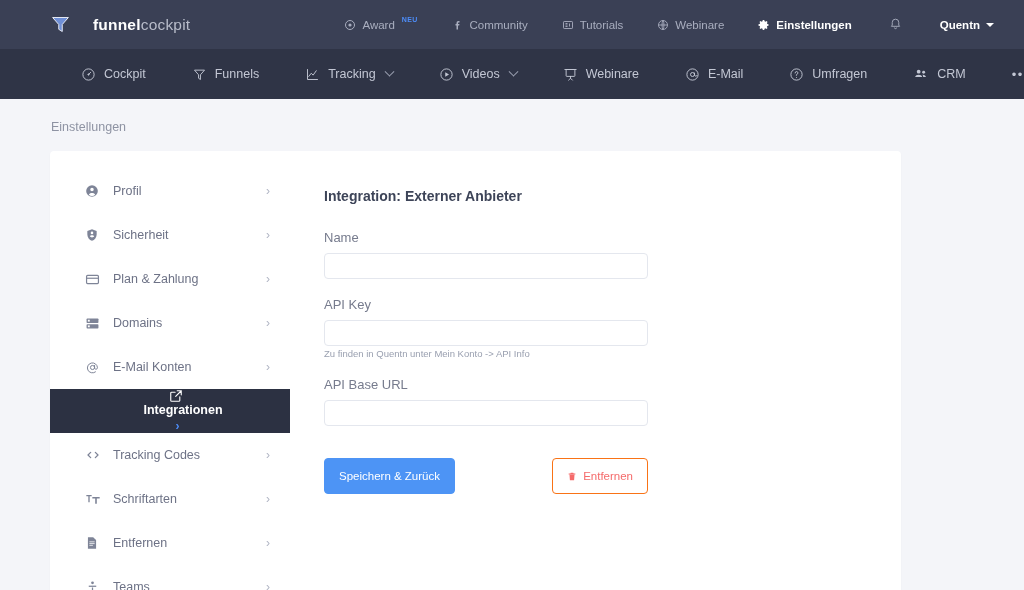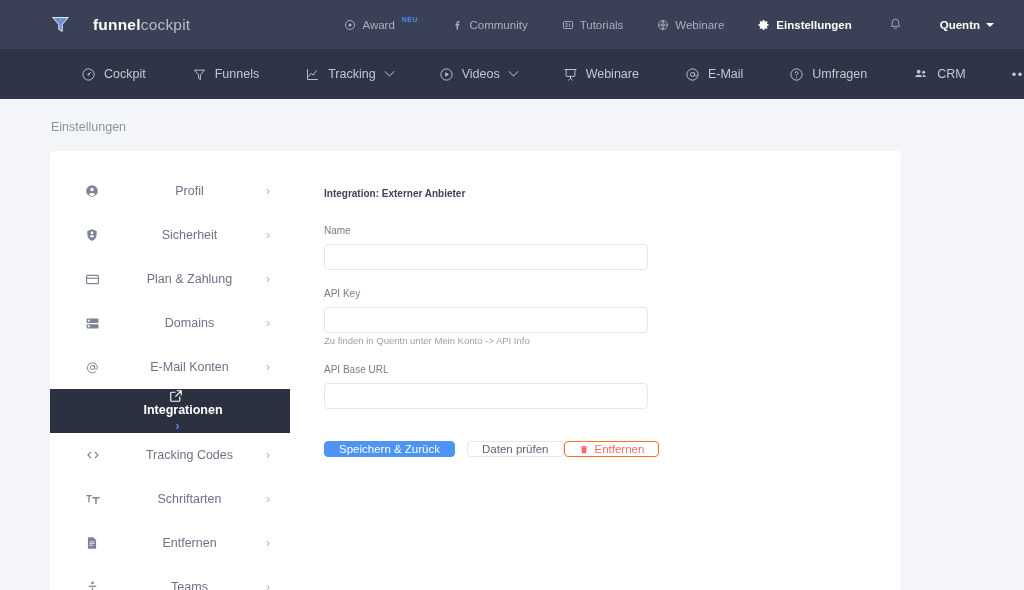--- a/index.html
+++ b/index.html
@@ -85,42 +85,42 @@
   }
 
   
   .sidebar { width: 240px; flex: none; padding-top: 18px; }
   .sb-item {
     display: flex; align-items: center;
     height: 44px; padding: 0 20px 0 35px;
     cursor: pointer; color: #6d7286; font-size: 12.5px;
   }
   .sb-item .ico { width: 17px; flex: none; display: flex; align-items: center; color: #7e8497; }
-  .sb-item .lbl { margin-left: 11px; flex: 1; white-space: nowrap; text-align: center; }
+  .sb-item .lbl { margin-left: 11px; flex: 1; white-space: nowrap; }
   .sb-item .arr { font-size: 12px; color: #b0b5c4; }
   .sb-item.active { background: #2c3142; color: #ffffff; font-weight: 600; flex-direction: column; }
   .sb-item.active .ico { color: #ffffff; }
   .sb-item.active .arr { color: #4d8df9; font-weight: 700; }
 
   
   .content { flex: 1; padding: 37px 40px 0 34px; }
-  .c-title { font-size: 10px; color: #3d4458; font-weight: 600; margin-bottom: 26px; }
+  .c-title { font-size: 14px; color: #3d4458; font-weight: 600; margin-bottom: 26px; }
   .fld { margin-bottom: 18px; }
-  .fld-label { font-size: 10px; color: #767b8d; margin-bottom: 8px; }
+  .fld-label { font-size: 13px; color: #767b8d; margin-bottom: 8px; }
   .fld-input {
     width: 324px; height: 26px;
     border: 1px solid #e4e7ee; border-radius: 4px;
     background: #fff; font-family: inherit; font-size: 12px;
     color: #3d4458; padding: 0 9px; outline: none;
   }
   .fld-hint { font-size: 9.5px; color: #9aa0b0; margin-top: 2px; }
 
   .btnrow { display: flex; align-items: center; margin-top: 32px; width: 324px; }
   .btn {
-    height: 16px; border-radius: 4px; font-family: inherit;
+    height: 36px; border-radius: 4px; font-family: inherit;
     font-size: 11.5px; cursor: pointer; display: flex;
     align-items: center; justify-content: center; gap: 6px; padding: 0 14px;
     white-space: nowrap;
   }
   .btn-primary { background: #4d94f5; color: #fff; border: 1px solid #4d94f5; }
   .btn-outline { background: #fff; color: #5d6377; border: 1px solid #e4e7ee; margin-left: 12px; }
   .btn-danger { background: #fff; color: #f56b6b; border: 1px solid #f97316; margin-left: auto; }
   .btn-danger svg { display:block; }
 </style>
 </head>
@@ -438,21 +438,20 @@
       <div class="fld-hint">Zu finden in Quentn unter Mein Konto -&gt; API Info</div>
     </div>
 
     <div class="fld">
       <div class="fld-label">API Base URL</div>
       <input class="fld-input" type="text" value="" style="">
     </div>
 
     <div class="btnrow">
       <button class="btn btn-primary">Speichern &amp; Zurück</button>
-      <button class="btn btn-outline">Daten prüfen</button>
       <button class="btn btn-danger">
         <span>
           <svg width="10" height="11" viewBox="0 0 24 24" fill="currentColor">
             <path d="M9 3h6l1 2h4v2H4V5h4l1-2zM6 8h12l-1 13H7L6 8z"></path>
           </svg>
         </span>
         <span>Entfernen</span>
       </button>
     </div>
   </div>

